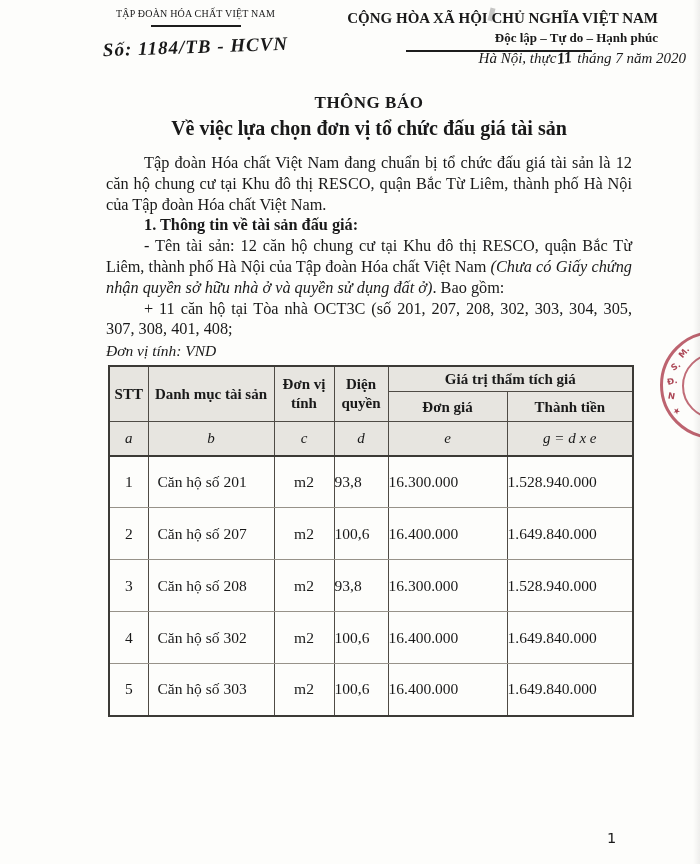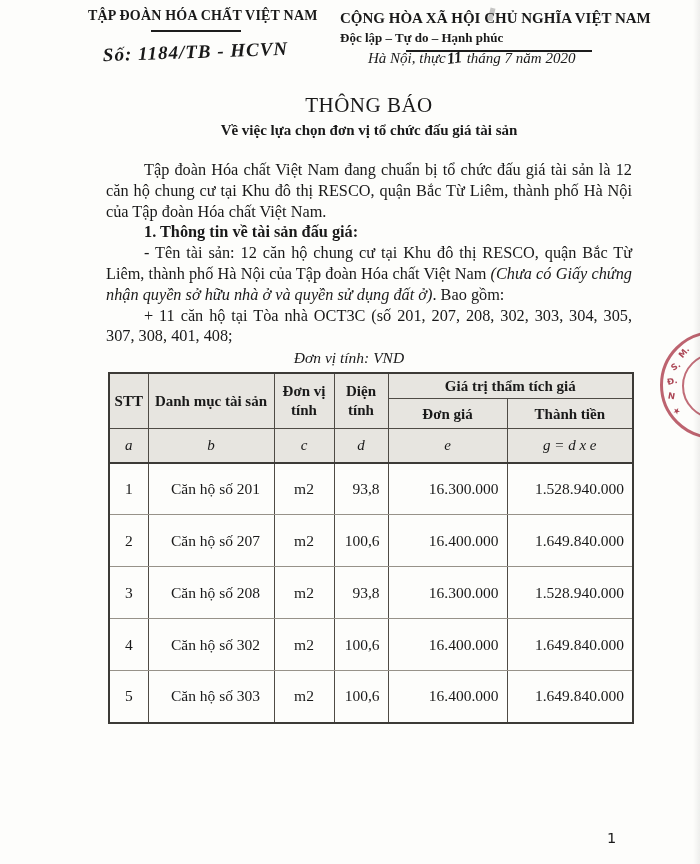--- a/index.html
+++ b/index.html
@@ -8,65 +8,65 @@
     position:relative; width:700px; height:864px; margin:0 auto;
     background:#fdfdfb; overflow:hidden; color:#191919;
     font-family:"Liberation Serif","DejaVu Serif",serif;
   }
   .page::after{ content:""; position:absolute; top:0; right:0; width:7px; height:100%;
     background:linear-gradient(to left, rgba(0,0,0,.06), rgba(0,0,0,0)); pointer-events:none; }
 
   
   .hdr { position:absolute; top:8px; left:0; width:100%; }
   .hdr-left { position:absolute; left:88px; top:0; width:215px; text-align:center; }
-  .org-name { font-weight:bold; font-size:14px; letter-spacing:.2px; white-space:nowrap; }
+  .org-name { font-weight:normal; font-size:10px; letter-spacing:.2px; white-space:nowrap; }
   .org-underline { width:90px; height:2px; background:#1d1d1d; margin:6px auto 0; }
   .doc-number { margin-top:9px; font-size:19px; font-style:italic; font-weight:bold;
     transform:rotate(-2deg); letter-spacing:1px; white-space:nowrap; }
-  .hdr-right { position:absolute; left:340px; top:2px; width:318px; text-align:left; }
+  .hdr-right { position:absolute; left:340px; top:2px; width:318px; text-align:right; }
   .republic { font-weight:bold; font-size:15px; white-space:nowrap; }
   .motto { font-weight:bold; font-size:13px; margin-top:3px; }
   .motto-underline { width:186px; height:2px; background:#1d1d1d; margin:4px auto 0; }
   .date-line { font-style:italic; font-size:15px; margin-top:-3px; transform:translateX(28px); white-space:nowrap; }
   .date-day { font-weight:bold; font-size:16px; display:inline-block; transform:rotate(-8deg); margin:0 1px; }
 
   .scan-artifact { position:absolute; left:489px; top:8px; width:5px; height:13px;
     background:#c6c6c4; transform:rotate(14deg); }
 
   
   .title-block { position:absolute; top:93px; left:106px; width:526px; text-align:center; }
-  .doc-title { font-weight:normal; font-size:21px; letter-spacing:.5px; }
-  .doc-subtitle { font-weight:bold; font-size:15px; margin-top:4px; }
-
-  
-  .body-block { position:absolute; top:160px; left:106px; width:526px;
+  .doc-title { font-weight:bold; font-size:17px; letter-spacing:.5px; }
+  .doc-subtitle { font-weight:bold; font-size:20px; margin-top:4px; }
+
+  
+  .body-block { position:absolute; top:153px; left:106px; width:526px;
     font-size:16.3px; line-height:20.8px; text-align:justify; }
   .body-block p { text-indent:38px; }
   .sec-heading { font-weight:bold;font-family:Liberation Serif, serif; }
   .it { font-style:italic; }
-  .unit-note { text-align:center; padding-right:40px; font-style:italic; font-size:15.5px; margin-top:1px; }
+  .unit-note { text-align:left; padding-right:40px; font-style:italic; font-size:15.5px; margin-top:1px; }
 
   
   table.assets { border-collapse:collapse; width:524px; margin:3px 0 0 2px;
     font-size:15.5px; table-layout:fixed; }
   table.assets { border:2px solid #3c3a36; }
   .assets th, .assets td { border:1px solid #4f4b45; overflow:hidden; }
   .assets thead th { background:#e7e5e0; font-weight:bold; font-size:15px; text-align:center;
     vertical-align:middle; line-height:1.25; }
   .assets .h-main th { height:56px; }
   .assets th.group-th { height:26px; }
   .assets .h-sub th { height:30px; }
   .assets .letters td { background:#e7e5e0; font-style:italic; font-size:15px;
     text-align:center; height:34px; vertical-align:middle; border-bottom:2px solid #3c3a36; }
   .assets tbody td { height:52px; vertical-align:middle; background:#fdfdfb;
     border-top:1px solid #979289; border-bottom:1px solid #979289; }
   .assets tbody td.c-stt  { text-align:center; }
-  .assets tbody td.c-name { text-align:center; padding-left:9px; }
+  .assets tbody td.c-name { text-align:left; padding-left:9px; }
   .assets tbody td.c-unit { text-align:center; }
-  .assets tbody td.c-num  { text-align:right; padding-right:8px; }
+  .assets tbody td.c-num  { padding-right:8px; }
 
   
   .stamp { position:absolute; left:660px; top:331px; width:108px; height:108px;
     border-radius:50%; border:3px solid rgba(172,60,76,.8); }
   .stamp-inner { position:absolute; left:19px; top:19px; width:66px; height:66px;
     border-radius:50%; border:2px solid rgba(172,60,76,.75); }
   .stamp span { position:absolute; color:rgba(165,55,72,.92); font-weight:bold;
     font-size:8.5px; font-family:"DejaVu Sans",sans-serif; }
   .st-m { left:15px; top:13px; transform:rotate(-50deg); }
   .st-s { left:8px;  top:27px; transform:rotate(-32deg); }
@@ -119,21 +119,21 @@
           <col style="width:60px">
         <col style="width:54px">
           <col style="width:119px">
           <col style="width:126px">
       </colgroup>
       <thead>
         <tr class="h-main">
           <th rowspan="2">STT</th>
           <th rowspan="2">Danh mục tài sản</th>
           <th rowspan="2">Đơn vị tính</th>
-          <th rowspan="2">Diện tính</th>
+          <th rowspan="2">Diện quyền</th>
           <th colspan="2" class="group-th">Giá trị thẩm tích giá</th>
         </tr>
         <tr class="h-sub">
           <th>Đơn giá</th>
           <th>Thành tiền</th>
         </tr>
       </thead>
       <tbody>
         <tr class="letters">
           <td>a</td>

